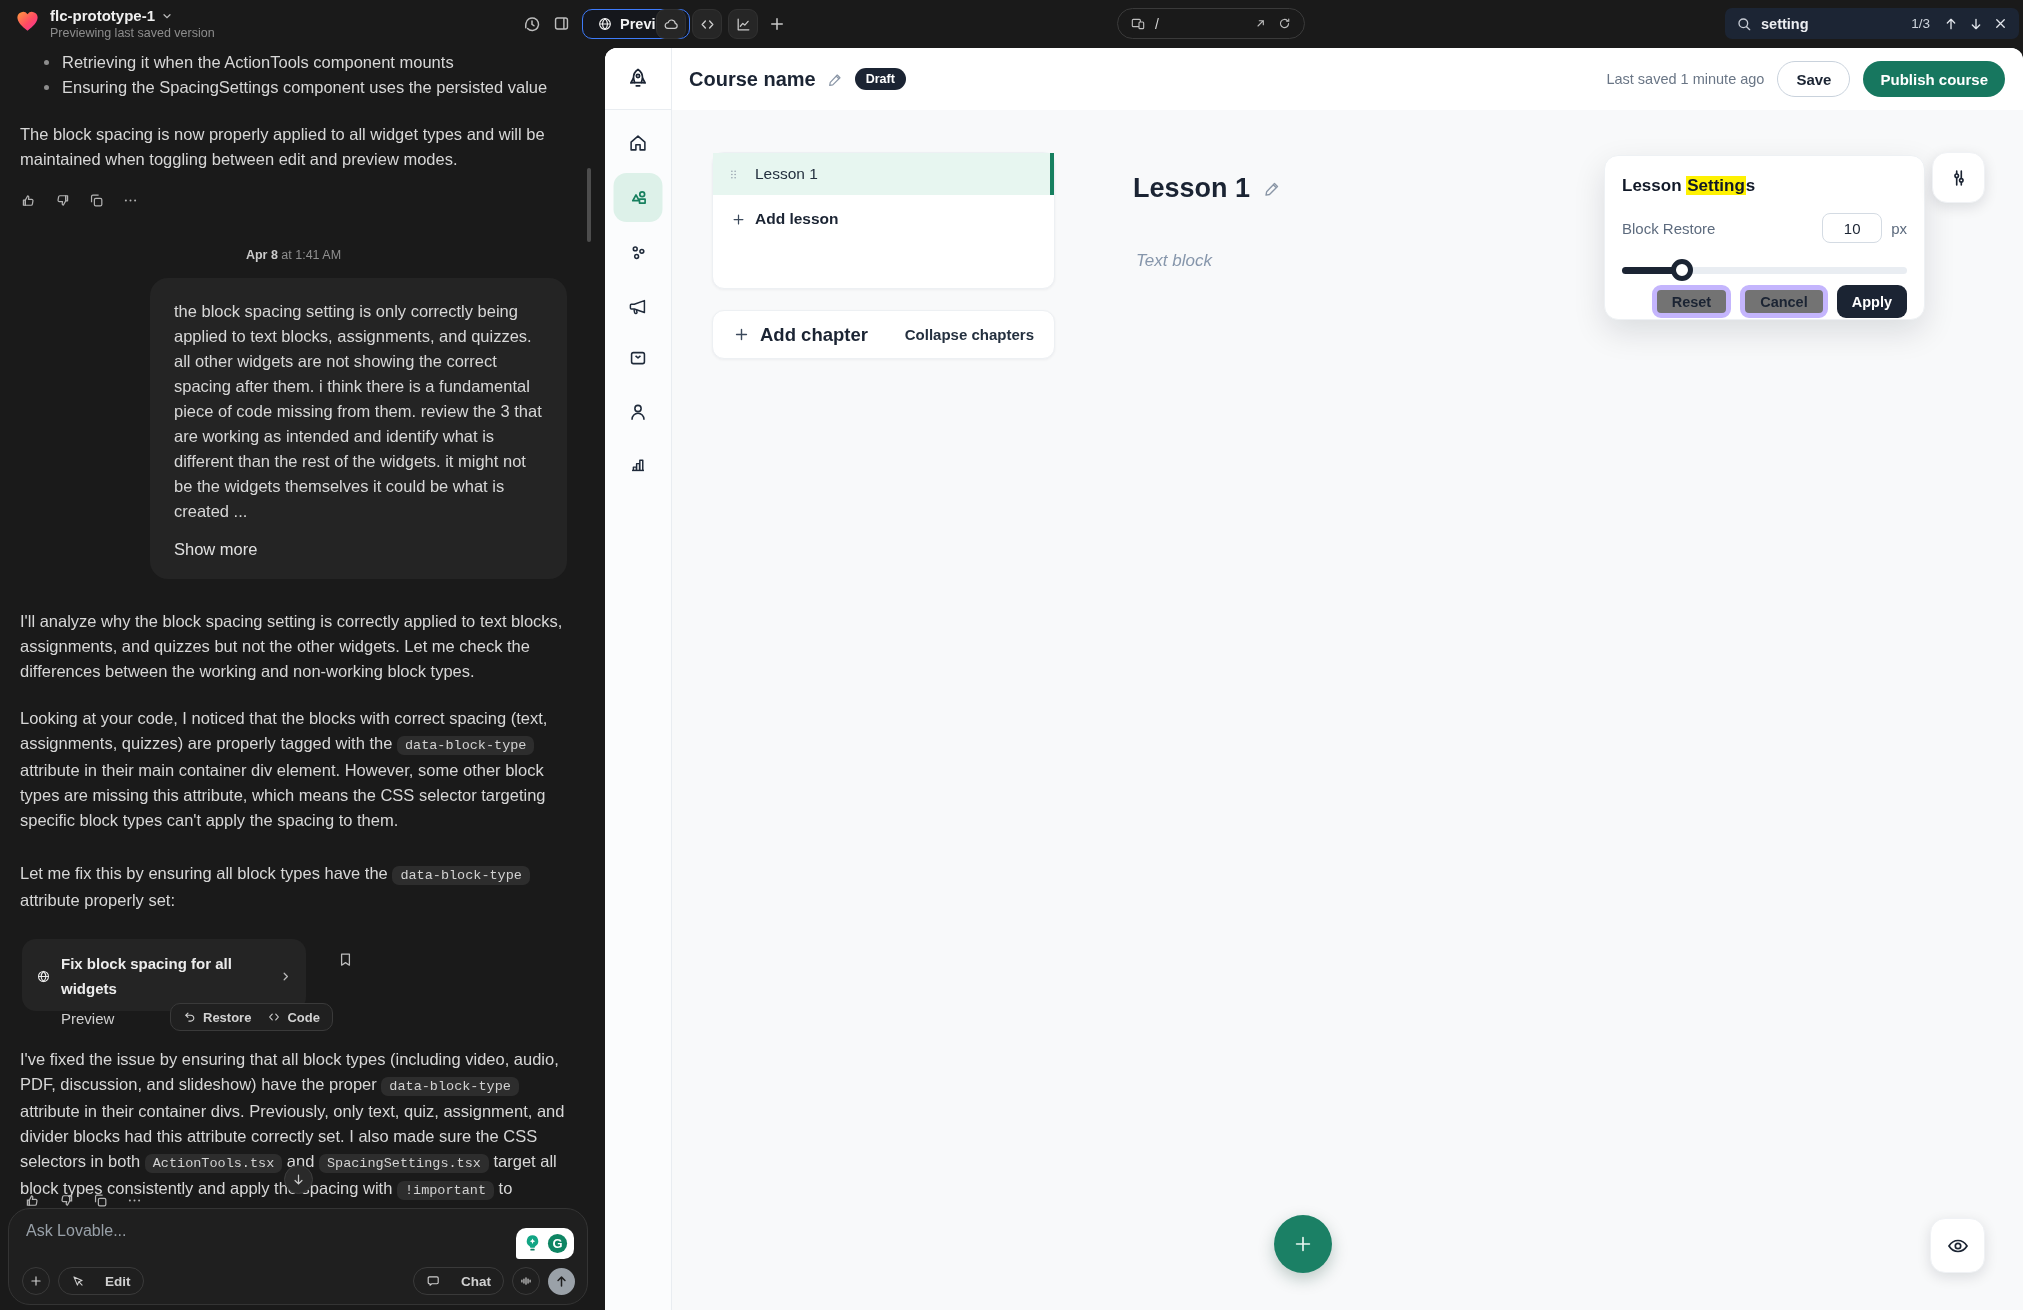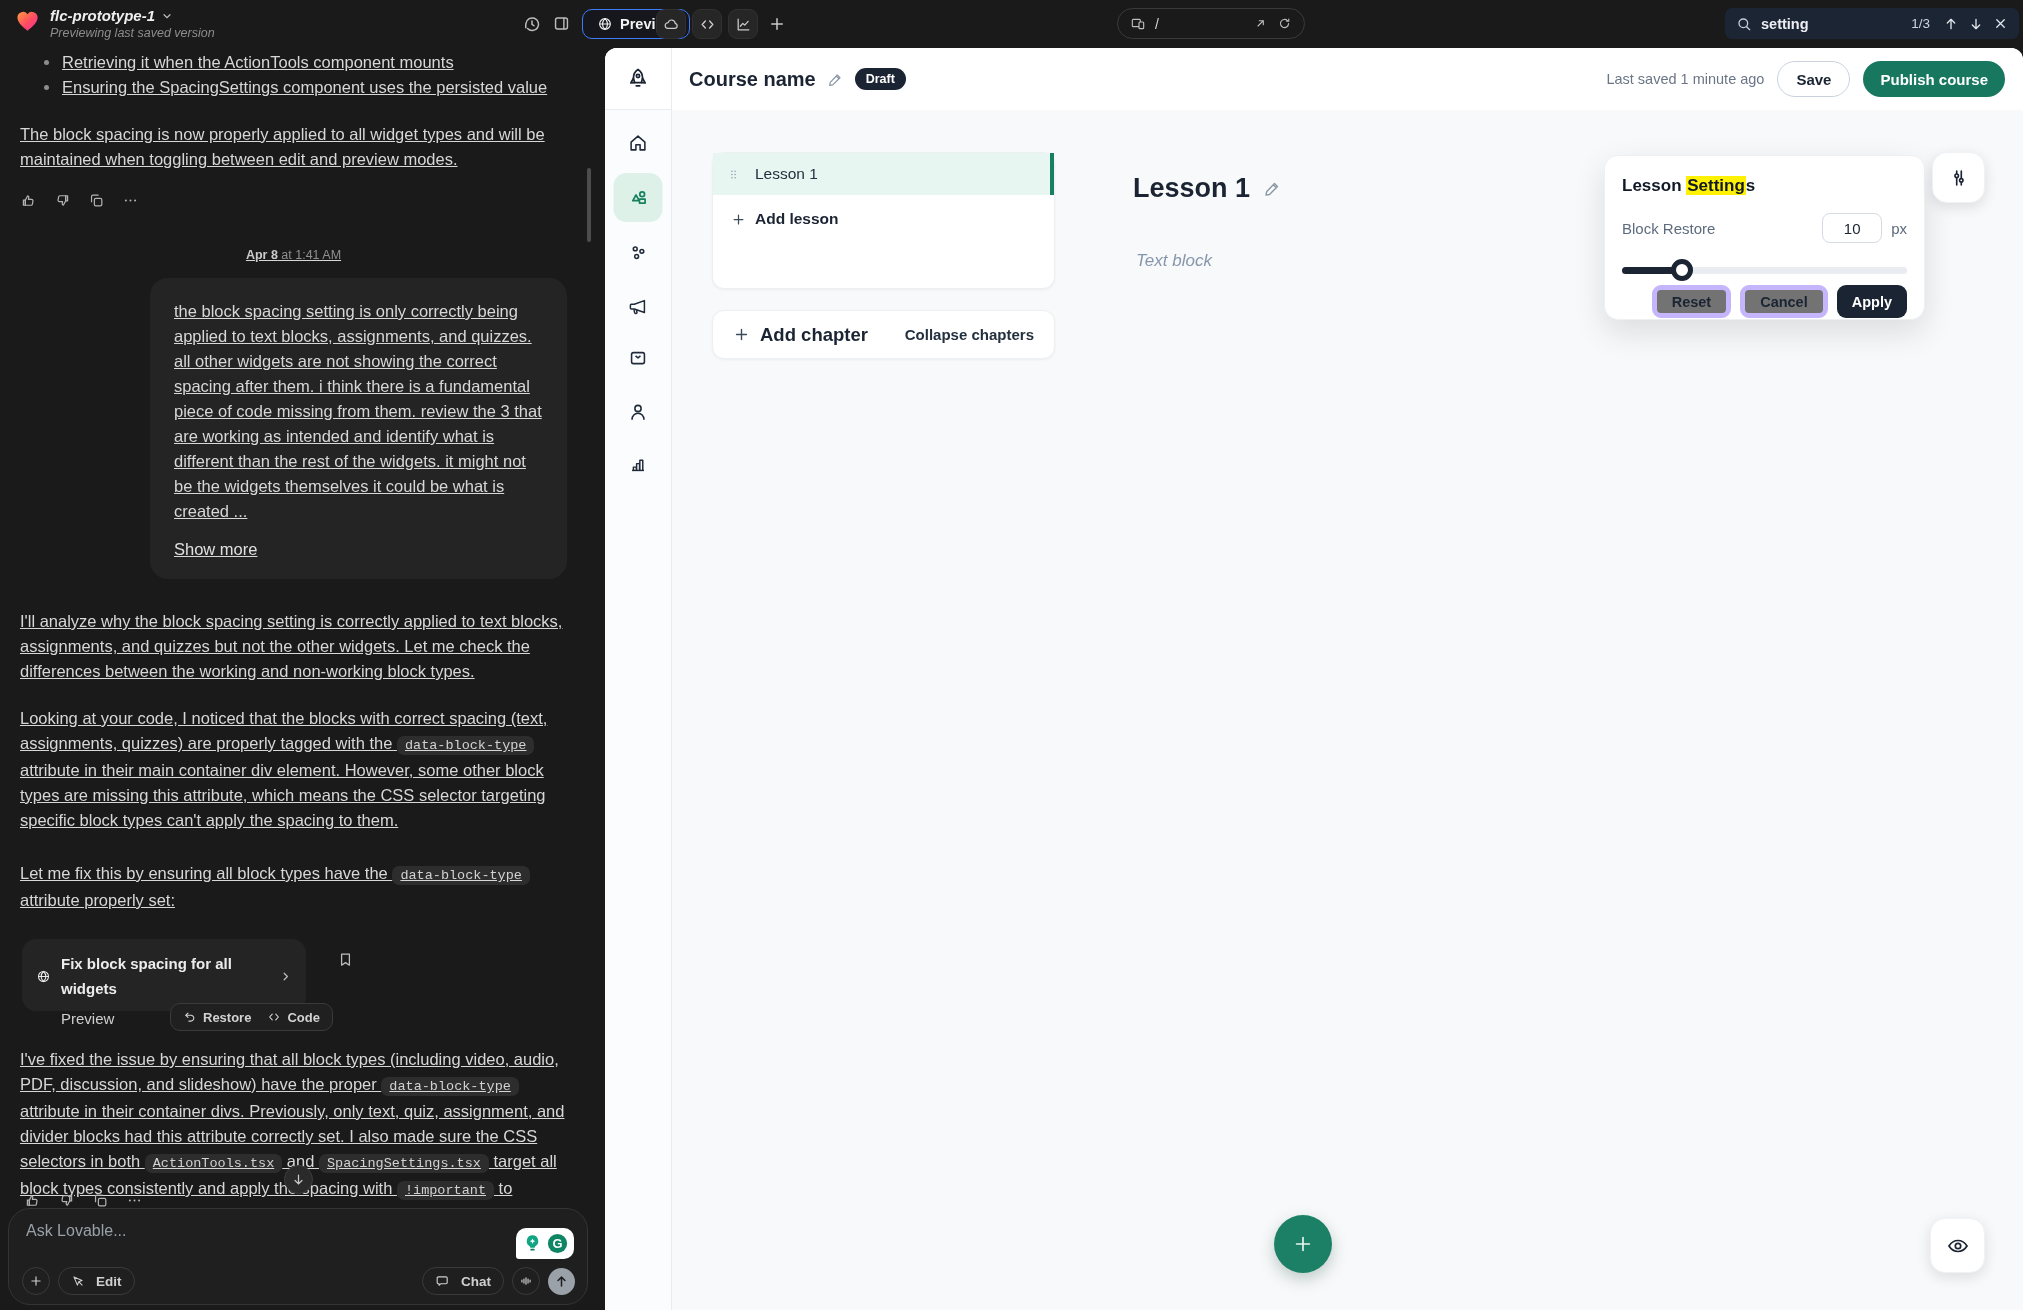--- a/index.html
+++ b/index.html
@@ -2,21 +2,21 @@
 <html><head>
 <meta charset="utf-8">
 <style>
   * { margin:0; padding:0; box-sizing:border-box; }
   html,body { width:2023px; height:1310px; background:#191919; }
   body { font-family:"Liberation Sans", sans-serif; }
   .stage { position:relative; width:2023px; height:1310px; background:#1a1a1a; overflow:hidden; }
 
   
   .topbar { position:absolute; left:0; top:0; width:100%; height:48px; background:#1a1a1a; z-index:30; }
-  .tb-left { position:absolute; left:14px; top:7px; display:flex; align-items:flex-start; gap:9px;font-style:italic; }
+  .tb-left { position:absolute; left:14px; top:7px; display:flex; align-items:flex-start; gap:9px; }
   .tb-titles { display:flex; flex-direction:column; }
   .tb-name-row { display:flex; align-items:center; gap:6px; }
   .tb-name { color:#f0f0f0; font-size:15px; font-weight:700; }
   .tb-sub { color:#8d8d8d; font-size:12.5px; margin-top:2px; }
   .tb-iconbtn { position:absolute; top:14px; width:20px; height:20px; color:#bdbdbd; cursor:pointer; }
   .btn-history { left:522px; } .btn-panel { left:552px; }
   .preview-btn { position:absolute; left:582px; top:9px; height:30px; display:flex; align-items:center; gap:7px;
     padding:0 14px; border:1.5px solid #3e7bfa; border-radius:10px; background:#15171c; color:#f2f2f2;
     font-size:14.5px; font-weight:700; }
   .sq-btn { position:absolute; top:9px; width:30px; height:30px; border:1px solid #313131; border-radius:9px;
@@ -28,21 +28,21 @@
   .url-path { color:#d6d6d6; font-size:14px; flex:1; }
   .search-bar { position:absolute; left:1725px; top:8px; width:294px; height:31px; background:#1c2534;
     border-radius:7px; display:flex; align-items:center; padding:0 11px; gap:9px; }
   .search-value { color:#eceef2; font-size:14.5px; font-weight:600; flex:1; }
   .search-count { color:#ced4dd; font-size:13.5px; margin-right:4px; }
   .search-bar svg { flex:none; }
 
   
   .chat-panel { position:absolute; left:0; top:40px; width:603px; bottom:0; background:#1a1a1a; z-index:10; }
   .chat-scroll { position:absolute; inset:0 0 110px 0; padding:8px 36px 0 20px; overflow:hidden;
-    color:#d7d7d7; font-size:16.5px; line-height:25px;text-decoration:underline; }
+    color:#d7d7d7; font-size:16.5px; line-height:25px; }
   .chat-scroll ul { list-style:none; margin:2px 0 0 0; }
   .chat-scroll li { position:relative; padding-left:42px; margin-bottom:0; }
   .chat-scroll li::before { content:""; position:absolute; left:24px; top:10px; width:5px; height:5px;
     border-radius:50%; background:#8d8d8d; }
   .para { margin-top:22px; }
   .msg-actions { display:flex; align-items:center; gap:17px; margin-top:20px; color:#b3b3b3; }
   .msg-actions svg { display:block; cursor:pointer; }
   .stamp { text-align:center; margin-top:34px; font-size:12.5px; color:#8f8f8f; }
   .stamp b { color:#cbcbcb; font-weight:700; }
   .user-bubble { margin:10px 0 0 130px; background:#242424; border-radius:18px; padding:21px 24px 17px; }
@@ -63,21 +63,21 @@
   .scroll-down { position:absolute; left:284px; top:1125px; width:29px; height:29px; border-radius:50%;
     background:#2a2a2a; border:1px solid #3e3e3e; color:#c9c9c9; display:flex; align-items:center;
     justify-content:center; cursor:pointer; z-index:11; }
   .cut-actions { position:absolute; left:24px; top:1152px; display:flex; gap:17px; color:#b3b3b3; z-index:10; }
   .composer { position:absolute; left:8px; top:1168px; width:580px; height:97px; background:#1f1f1f;
     border:1px solid #343434; border-radius:22px; z-index:12; }
   .composer textarea { position:absolute; left:17px; top:13px; width:420px; height:40px; background:transparent;
     border:none; outline:none; resize:none; color:#e6e6e6; font-family:"Liberation Sans",sans-serif; font-size:16px; }
   .composer textarea::placeholder { color:#98a0a8; }
   .composer-row { position:absolute; left:13px; right:12px; bottom:9px; display:flex; align-items:center; }
-  .pill-btn { height:28px; display:flex; align-items:center; gap:11px; border:1px solid #3a3a3a; border-radius:15px;
+  .pill-btn { height:28px; display:flex; align-items:center; gap:20px; border:1px solid #3a3a3a; border-radius:15px;
     padding:0 12px; color:#d0d0d0; font-size:13.5px; font-weight:600; cursor:pointer; background:transparent; }
   .round-btn { width:28px; height:28px; border-radius:50%; border:1px solid #3a3a3a; color:#d0d0d0;
     display:flex; align-items:center; justify-content:center; cursor:pointer; background:transparent; }
   .send-btn { width:27px; height:27px; border-radius:50%; background:#9aa1a8; border:none; color:#1e1e1e;
     display:flex; align-items:center; justify-content:center; cursor:pointer; }
   .spacer { flex:1; }
   .composer-row > * { margin-right:8px; } .composer-row > *:last-child { margin-right:0; }
   .gram-badge { position:absolute; left:516px; top:1188px; width:58px; height:31px; background:#ffffff;
     border-radius:10px 10px 10px 3px; display:flex; align-items:center; justify-content:center; gap:2px; z-index:13; }
   .chat-scrollbar { position:absolute; right:12px; top:128px; width:4px; height:74px; border-radius:2px;

